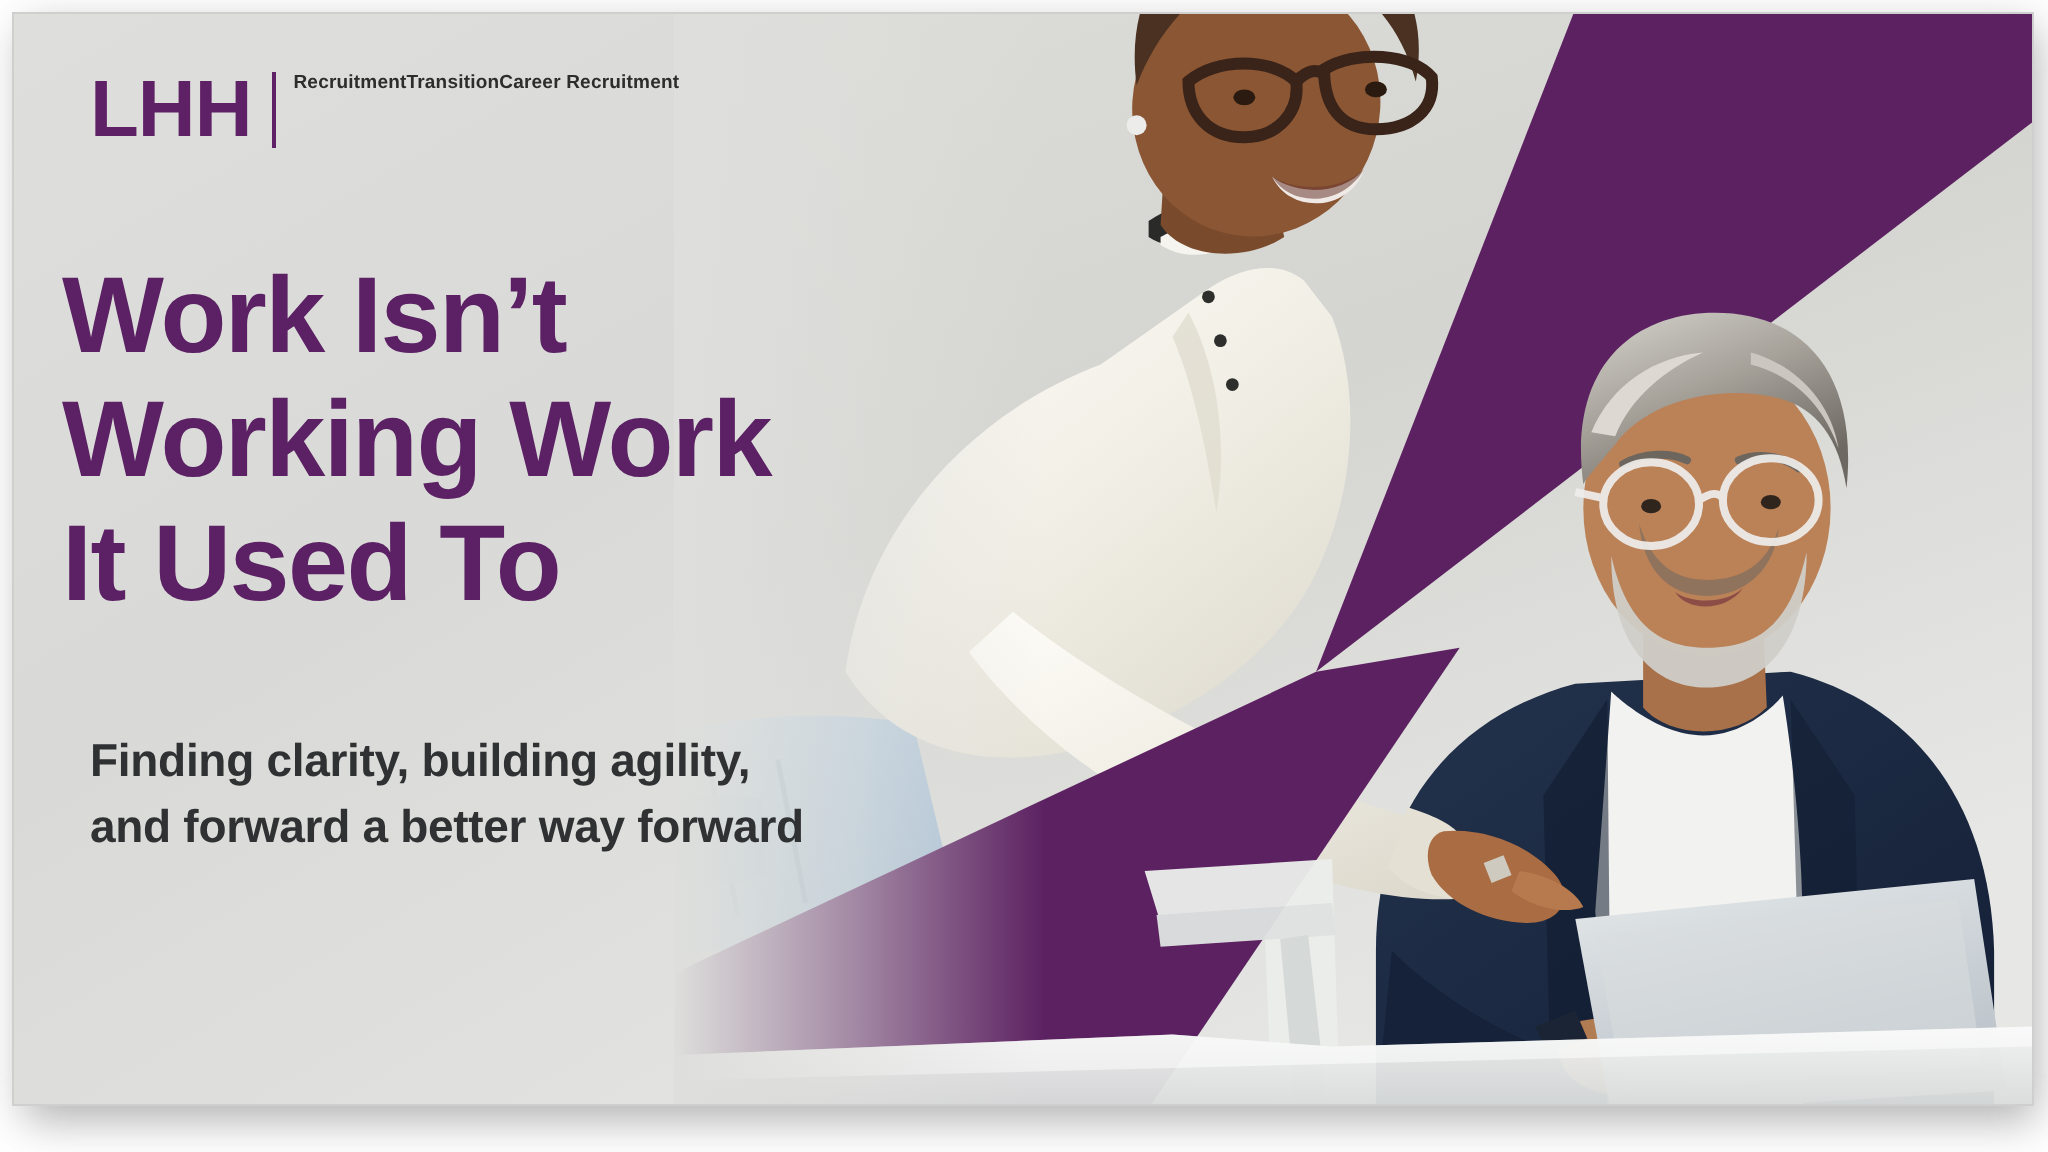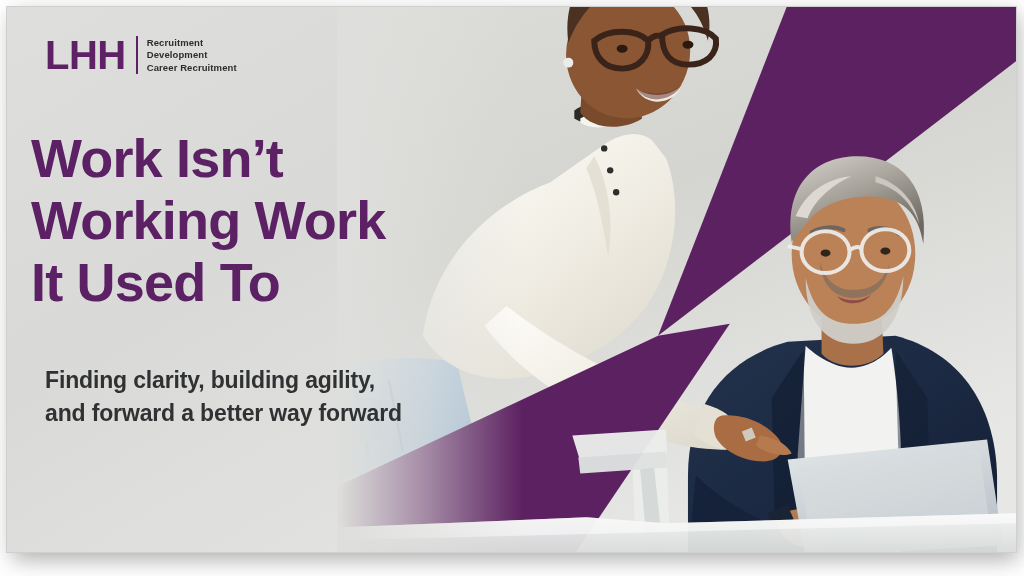--- a/index.html
+++ b/index.html
@@ -88,21 +88,20 @@
     font-family: "Liberation Sans", sans-serif;
   }
   #logo-divider {
     width: 2px;
     background: #5e2166;
     margin: 1px 9px 1px 10px;
     align-self: stretch;
   }
   #logo-tagline {
     display: flex;
-    flex-direction: column;
     justify-content: center;
     font-size: 9.5px;
     line-height: 12.6px;
     font-weight: 700;
     color: #2d2d2d;
     letter-spacing: .1px;
     padding-top: 1px;
   }
 
   
@@ -326,21 +325,21 @@
       </svg>
     </div>
 
     <div id="text-panel">
 
       <div id="logo">
         <div id="logo-mark">LHH</div>
         <div id="logo-divider"></div>
         <div id="logo-tagline">
           <span>Recruitment</span>
-          <span>Development</span>
+          <span>Transition</span>
           <span>Career Recruitment</span>
         </div>
       </div>
 
       <h1 id="headline">
         <span class="hl-line">Work Isn’t</span>
         <span class="hl-line">Working Work</span>
         <span class="hl-line">It Used To</span>
       </h1>
 

